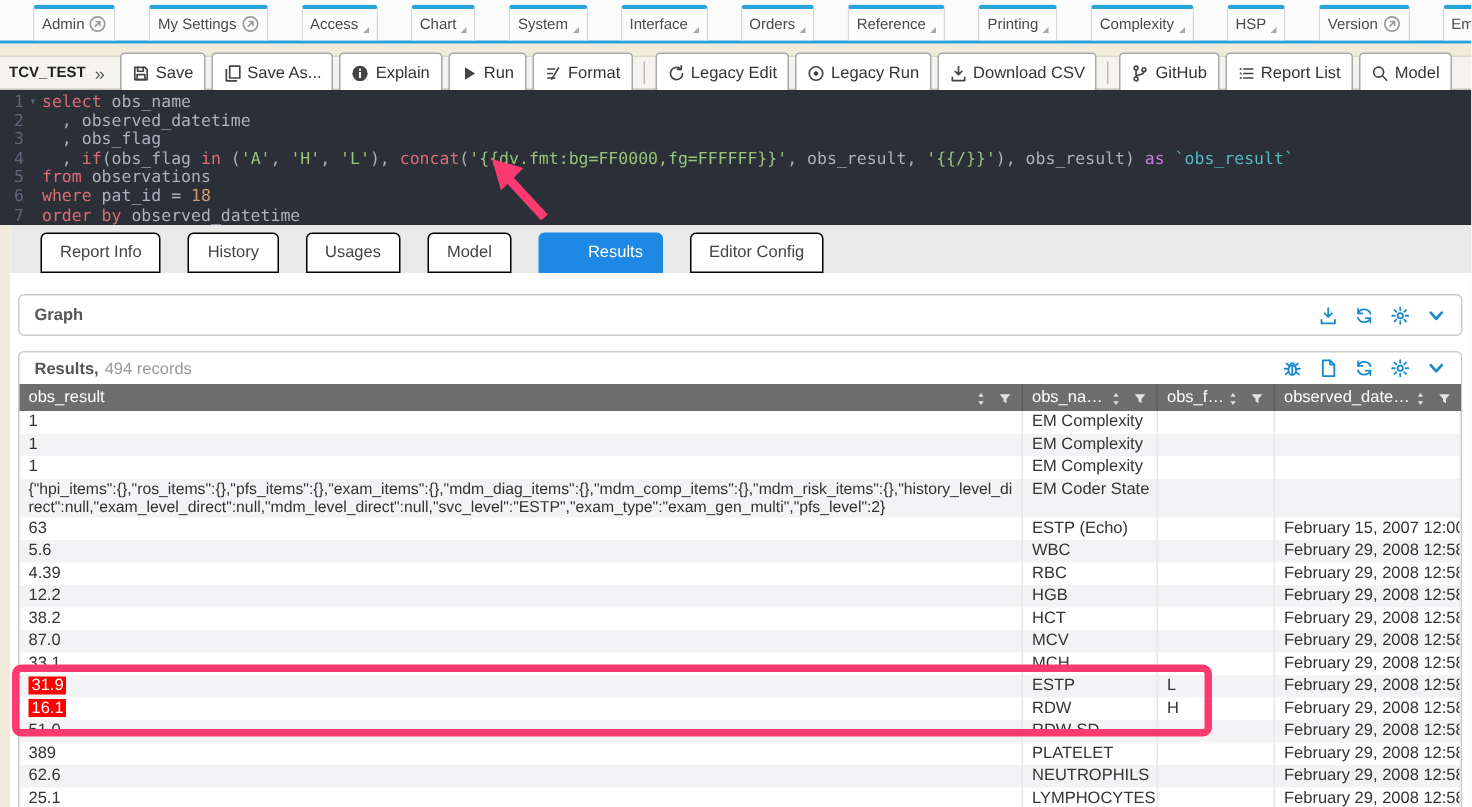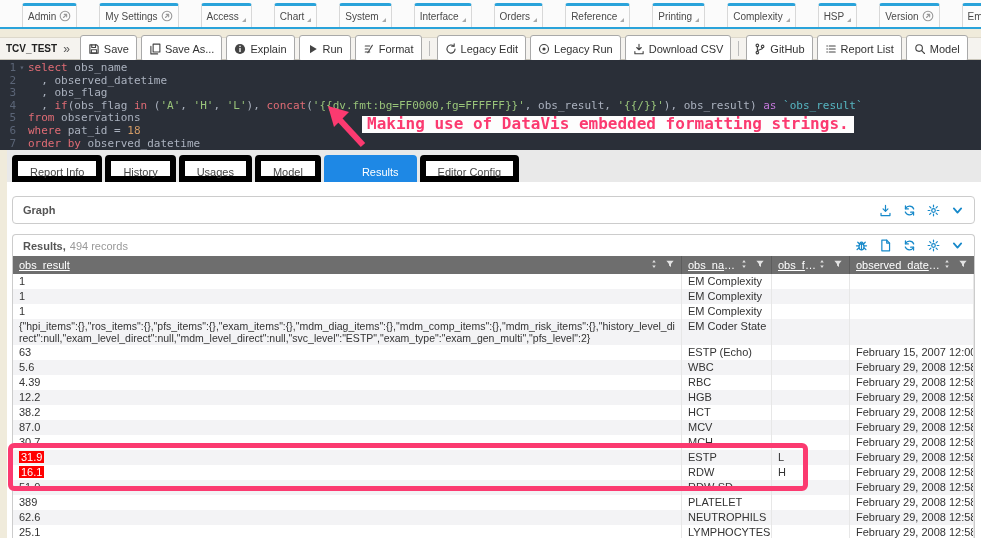--- a/index.html
+++ b/index.html
@@ -47,23 +47,23 @@
   .bt  { color:#56b6c2; }
   .note { position:absolute; left:362px; top:56px; background:#fdfdfd; color:#fb3a70;
           font-family:"DejaVu Sans Mono",monospace; font-weight:bold; font-size:16px;
           padding:2px 5px; white-space:nowrap; z-index:4; }
   .note-arrow { position:absolute; left:325px; top:43px; width:46px; height:46px; z-index:4; }
 
   
   .lower { margin-left:7px; background:#fff; height:388px; }
   .viewtabs { background:#e9e9e9; height:32px; display:flex; align-items:flex-end;
               gap:3px; padding:0 0 0 5px; }
-  .vtab { background:#fff; border:6px solid #000000; border-radius:4px 4px 0 0;
+  .vtab { background:#fff; border:1px solid #000000; border-radius:4px 4px 0 0;
           padding:5px 12px 7px; font-size:11px; color:#444; cursor:pointer;
-          font-family:inherit; height:27px; white-space:nowrap; }
+          font-family:inherit; height:27px; white-space:nowrap;margin-left:15px; }
   .vtab.active { background:#1e88e5; border-color:#1e88e5; color:#fff;padding-left:32px; }
   .content { padding:14px 6px 0 5px; background:#fff; }
 
   .panel { border:1px solid #ccc; border-radius:4px; background:#fff; }
   .phead { display:flex; align-items:center; padding:0 10px; }
   .graph .phead { height:26px; }
   .results { margin-top:10px; border-radius:4px 4px 0 0; border-bottom:none; }
   .results .phead { height:21px; }
   .ptitle { font-weight:bold; font-size:11px; color:#555; }
   .pcount { font-size:11px; color:#999; margin-left:4px; }
@@ -71,21 +71,21 @@
   .pic { width:13px; height:13px; cursor:pointer; display:inline-flex; }
 
   .icn { display:inline-flex; width:12px; height:12px; }
   .icn svg, .pic svg { width:100%; height:100%; }
 
   
   table { width:100%; border-collapse:collapse; table-layout:fixed; font-size:11px; }
   thead th { background:#6e6e6e; color:#fff; font-weight:normal; text-align:left;
              padding:2px 6px; height:18px; border-left:1px solid #5d5d5d; cursor:pointer; }
   thead th:first-child { border-left:none; }
-  .thflex { display:flex; align-items:flex-start;text-decoration:underline; }
+  .thflex { display:flex; align-items:flex-end; }
   .thlabel { overflow:hidden; text-overflow:ellipsis; white-space:nowrap; }
   .hicons { margin-left:auto; display:inline-flex; gap:6px; color:#e3e3e3; }
   .hic { width:10px; height:10px; display:inline-flex; cursor:pointer; }
   .hic svg { width:100%; height:100%; }
   tbody td { padding:1px 6px; height:15px; border-right:1px solid #e7e7e7; color:#333;
              white-space:nowrap; overflow:hidden; vertical-align:top; line-height:13px; }
   tbody tr.stripe { background:#f3f3f5; }
   tbody td.wrapcell { white-space:normal; word-break:break-all; line-height:12px;
                       font-size:10.5px; height:26px; }
   .redcell { background:#ff0000; color:#fff; padding:0 2px; }
@@ -305,21 +305,20 @@
         <div class="eline"><span class="lnum">3</span><span class="lfold"></span><span><span class="pl">  , obs_flag</span></span></div>
         <div class="eline"><span class="lnum">4</span><span class="lfold"></span><span><span class="pl">  , </span><span class="kw">if</span><span class="pl">(obs_flag </span><span class="kw">in</span><span class="pl"> (</span><span class="str">'A'</span><span class="pl">, </span><span class="str">'H'</span><span class="pl">, </span><span class="str">'L'</span><span class="pl">), </span><span class="kw">concat</span><span class="pl">(</span><span class="str">'{{dv.fmt:bg=FF0000,fg=FFFFFF}}'</span><span class="pl">, obs_result, </span><span class="str">'{{/}}'</span><span class="pl">), obs_result) </span><span class="as">as</span><span class="pl"> </span><span class="bt">`obs_result`</span></span></div>
         <div class="eline"><span class="lnum">5</span><span class="lfold"></span><span><span class="kw">from</span><span class="pl"> observations</span></span></div>
         <div class="eline"><span class="lnum">6</span><span class="lfold"></span><span><span class="kw">where</span><span class="pl"> pat_id = </span><span class="num">18</span></span></div>
         <div class="eline"><span class="lnum">7</span><span class="lfold"></span><span><span class="kw">order by</span><span class="pl"> observed_datetime</span></span></div>
       </div>
     <svg class="note-arrow" viewBox="0 0 46 46">
       <path d="M38 42 L14 16" stroke="#fb3a70" stroke-width="6" fill="none"></path>
       <polygon points="3,3 24,9 9,24" fill="#fb3a70"></polygon>
     </svg>
-    <div class="note">Making use of DataVis embedded formatting strings.</div>
   </div>
 
   <div class="lower">
     <div class="viewtabs" id="viewtabs">
         <button class="vtab">Report Info</button>
         <button class="vtab">History</button>
         <button class="vtab">Usages</button>
         <button class="vtab">Model</button>
         <button class="vtab active">Results</button>
         <button class="vtab">Editor Config</button>
@@ -534,21 +533,21 @@
                 <td></td>
                 <td>February 29, 2008 12:58 PM</td>
               </tr>
               <tr class="stripe">
                 <td>87.0</td>
                 <td>MCV</td>
                 <td></td>
                 <td>February 29, 2008 12:58 PM</td>
               </tr>
               <tr>
-                <td>30.7</td>
+                <td>33.1</td>
                 <td>MCH</td>
                 <td></td>
                 <td>February 29, 2008 12:58 PM</td>
               </tr>
               <tr class="stripe">
                 <td><span class="redcell">31.9</span></td>
                 <td>ESTP</td>
                 <td>L</td>
                 <td>February 29, 2008 12:58 PM</td>
               </tr>

